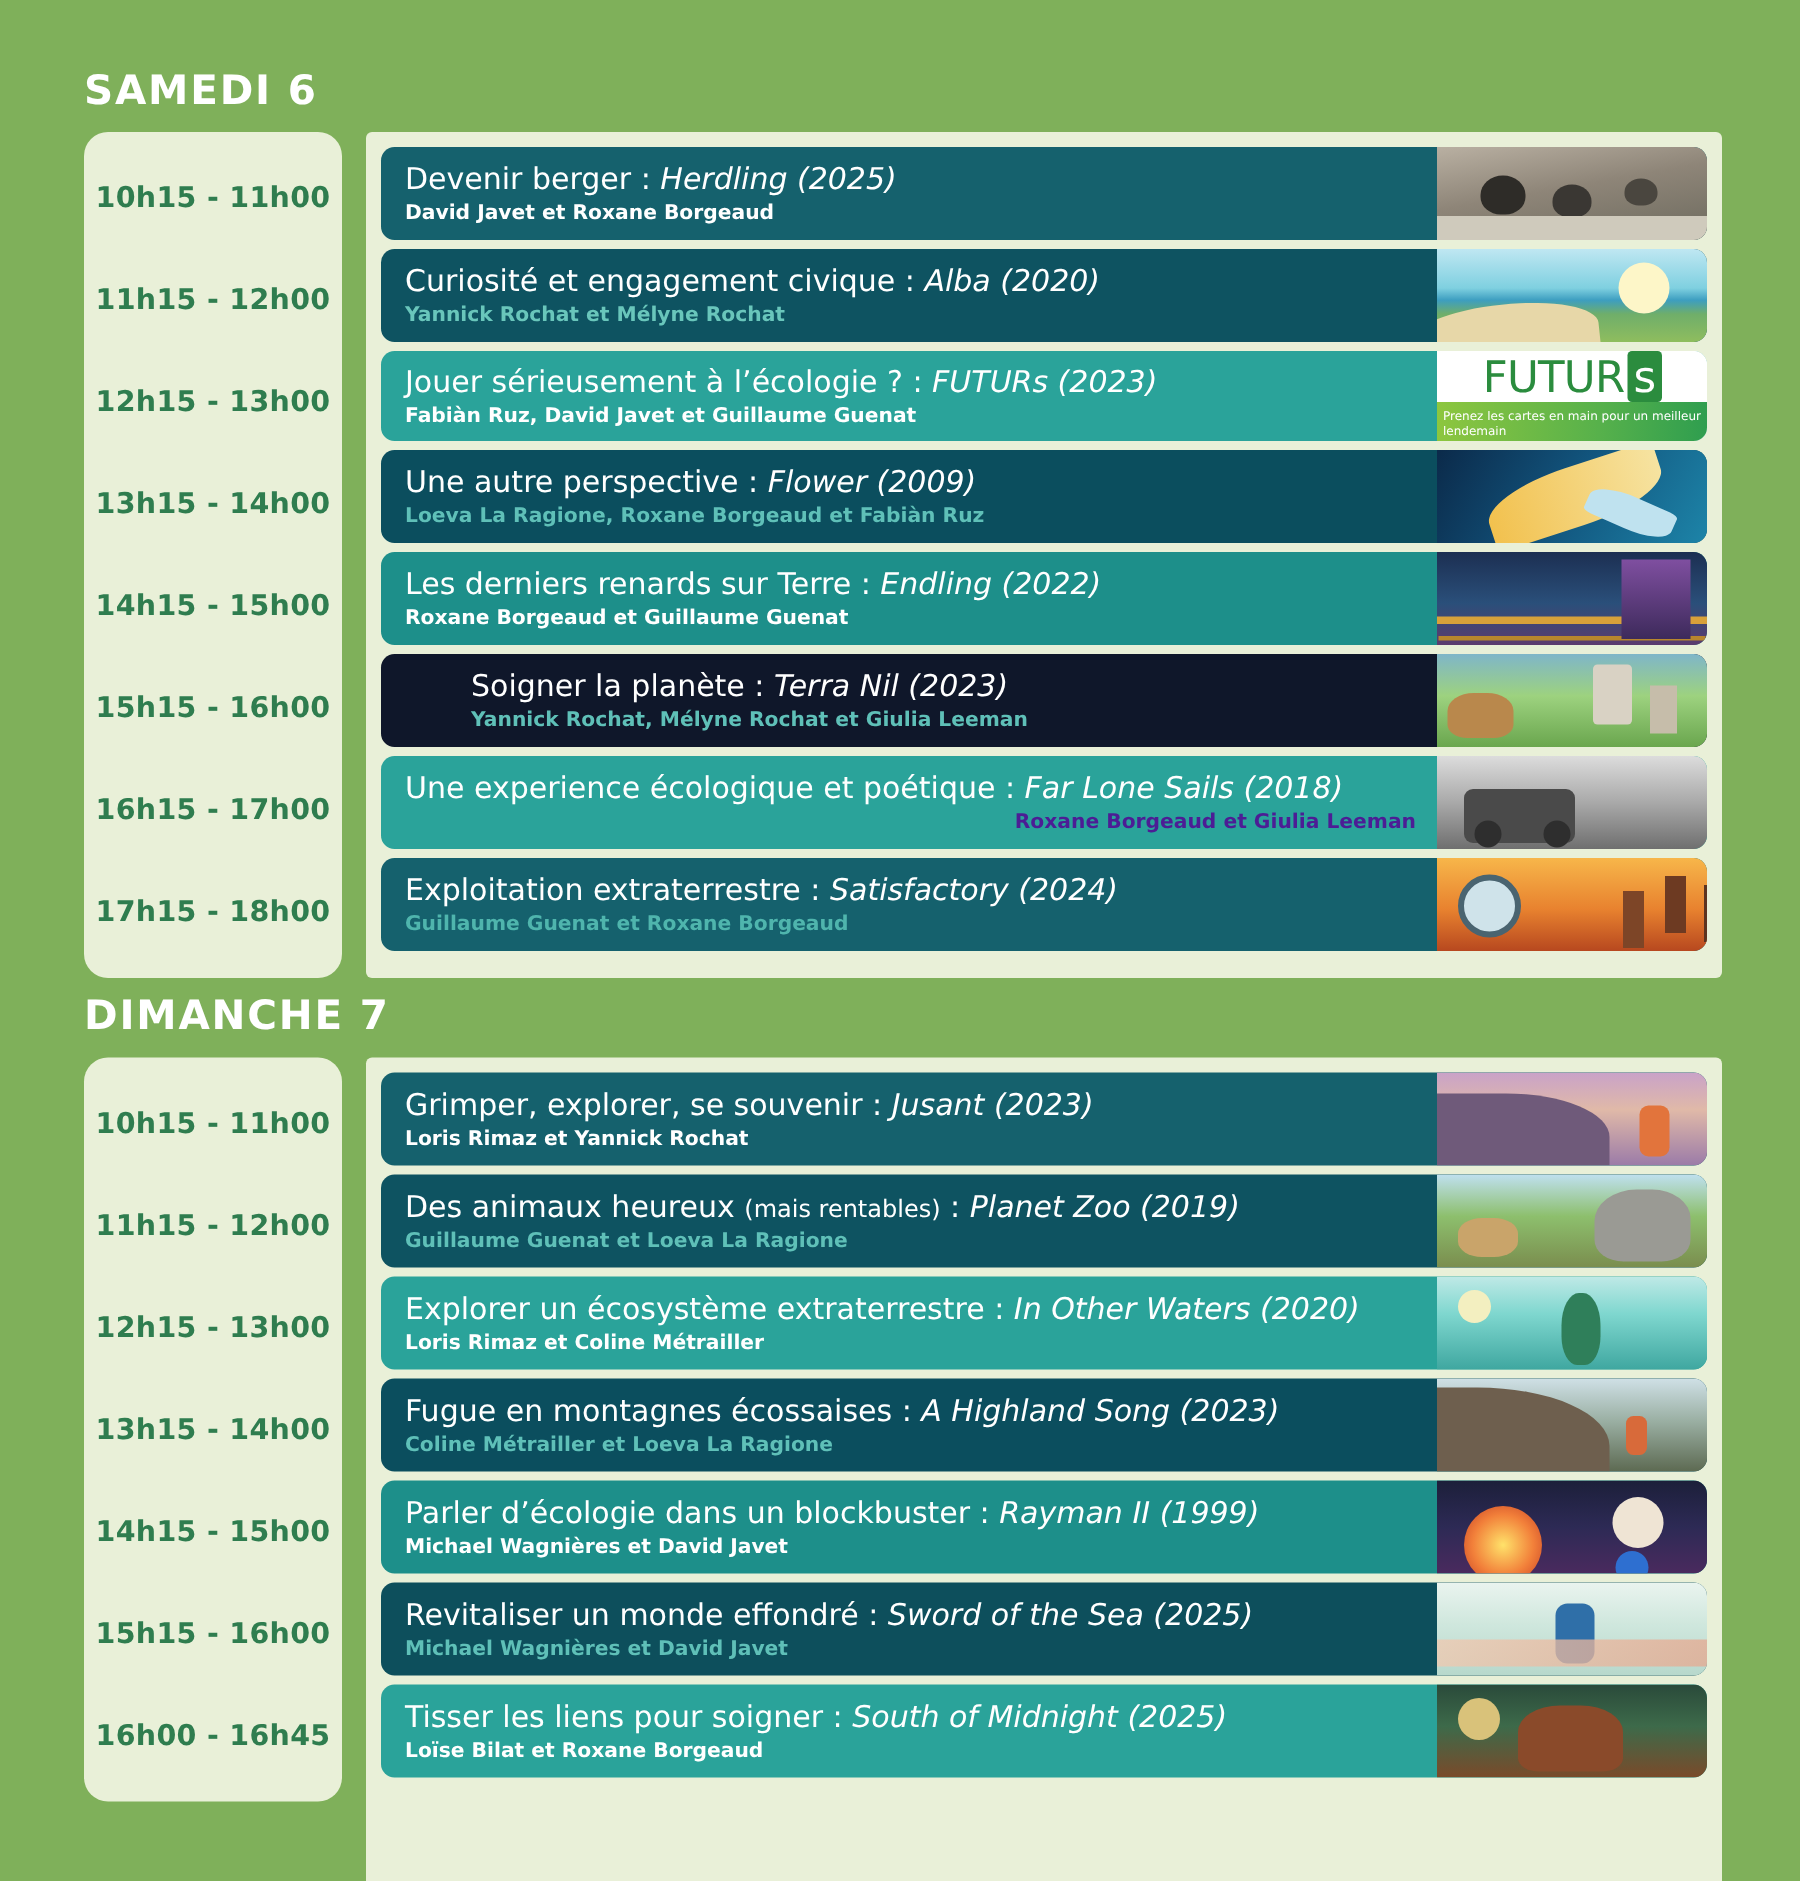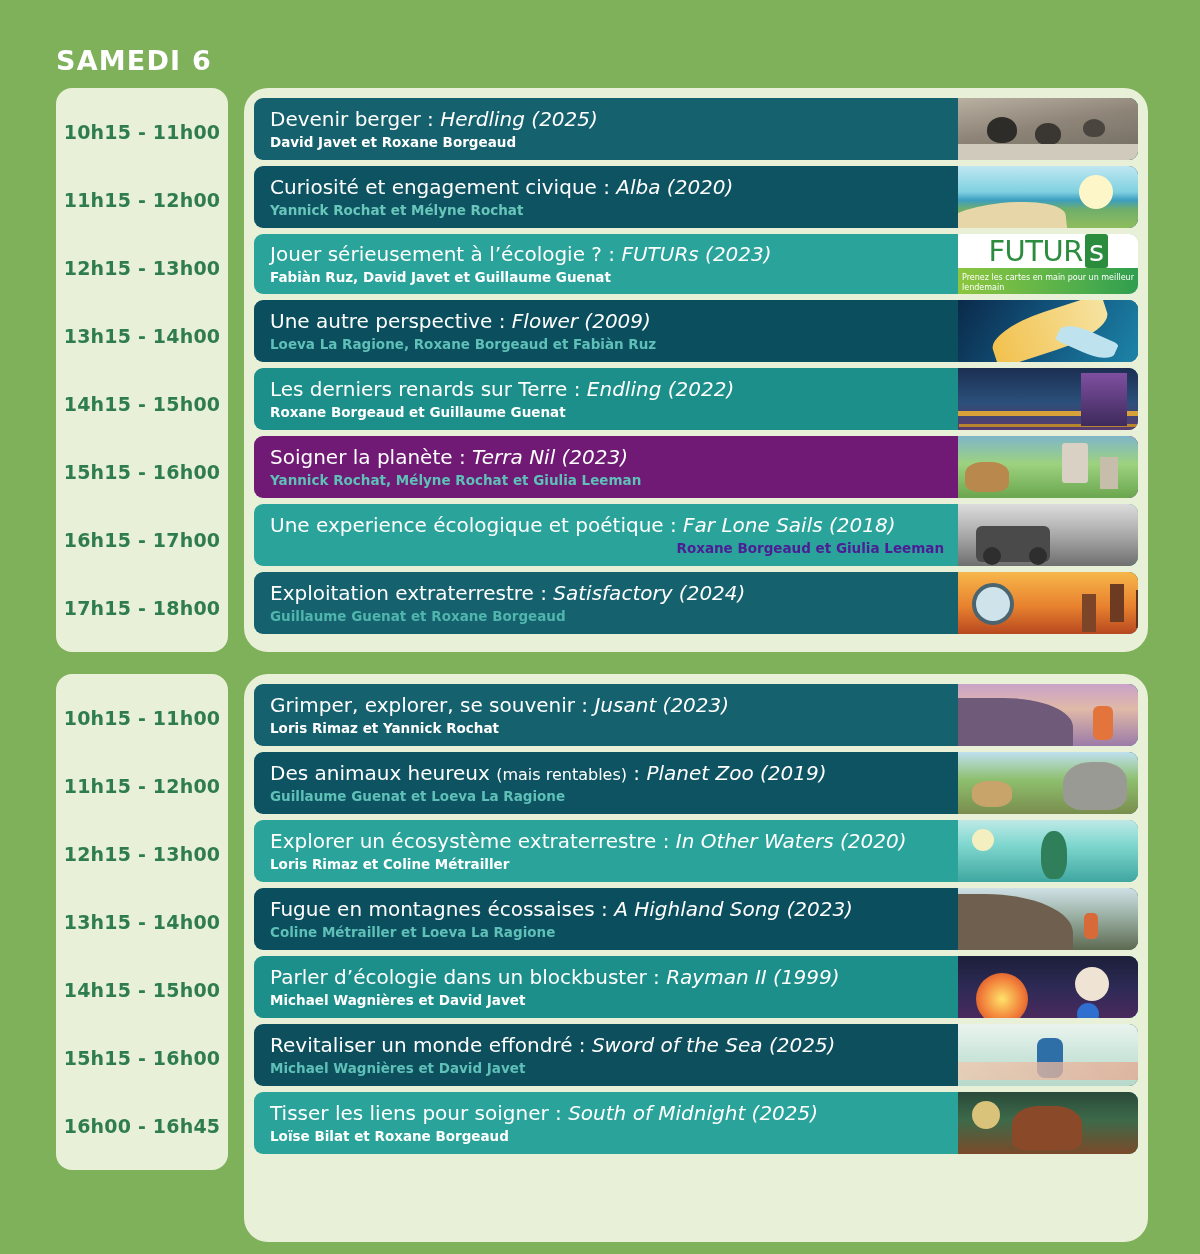--- a/index.html
+++ b/index.html
@@ -50,21 +50,21 @@
     font-size: 19px;
     text-align: center;
     letter-spacing: 0.2px;
     display: flex;
     align-items: center;
     justify-content: center;
   }
 
   .sessions-col {
     background: #e9f0d8;
-    border-radius: 24px;
+    border-radius: 4px;
     margin-left: 16px;
     padding: 10px 10px;
     flex: 1 1 auto;
     display: flex;
     flex-direction: column;
   }
 
   .session {
     position: relative;
     border-radius: 9px;
@@ -341,21 +341,21 @@
         </div>
 
         <div class="session" style="background:#1d8f8a; height:62px;">
           <div class="session-text">
             <div class="s-title"><span>Les derniers renards sur Terre : </span><span class="game">Endling (2022)</span></div>
             <div class="s-speakers" style="color:#ffffff;">Roxane Borgeaud et Guillaume Guenat</div>
           </div>
           <div class="thumb th-endling"></div>
         </div>
 
-        <div class="session" style="background:#701a75; height:62px;">
+        <div class="session" style="background:#0f172a; height:62px;padding-left:44px;">
           <div class="session-text">
             <div class="s-title"><span>Soigner la planète : </span><span class="game">Terra Nil  (2023)</span></div>
             <div class="s-speakers" style="color:#5fc0b8;">Yannick Rochat, Mélyne Rochat et Giulia Leeman</div>
           </div>
           <div class="thumb th-terranil"></div>
         </div>
 
         <div class="session" style="background:#2aa39a; height:62px;">
           <div class="session-text">
             <div class="s-title"><span>Une experience écologique et poétique : </span><span class="game">Far Lone Sails (2018)</span></div>
@@ -370,20 +370,21 @@
             <div class="s-speakers" style="color:#4fb5ad;">Guillaume Guenat et Roxane Borgeaud</div>
           </div>
           <div class="thumb th-satisfactory"></div>
         </div>
 
       </div>
     </div>
   </div>
 
   <div class="day-block" style="left:56px; top:662px; width:1092px;">
+    <h2 class="day-title">DIMANCHE 7</h2>
 
     <div class="grid" style="margin-top:12px;">
       <div class="times-col" style="height:496px;">
         <div class="time-cell" style="height:66px;">10h15 - 11h00</div>
         <div class="time-cell" style="height:66px;">11h15  - 12h00</div>
         <div class="time-cell" style="height:66px;">12h15 - 13h00</div>
         <div class="time-cell" style="height:66px;">13h15 - 14h00</div>
         <div class="time-cell" style="height:66px;">14h15 - 15h00</div>
         <div class="time-cell" style="height:66px;">15h15 - 16h00</div>
         <div class="time-cell" style="height:66px;">16h00 - 16h45</div>

